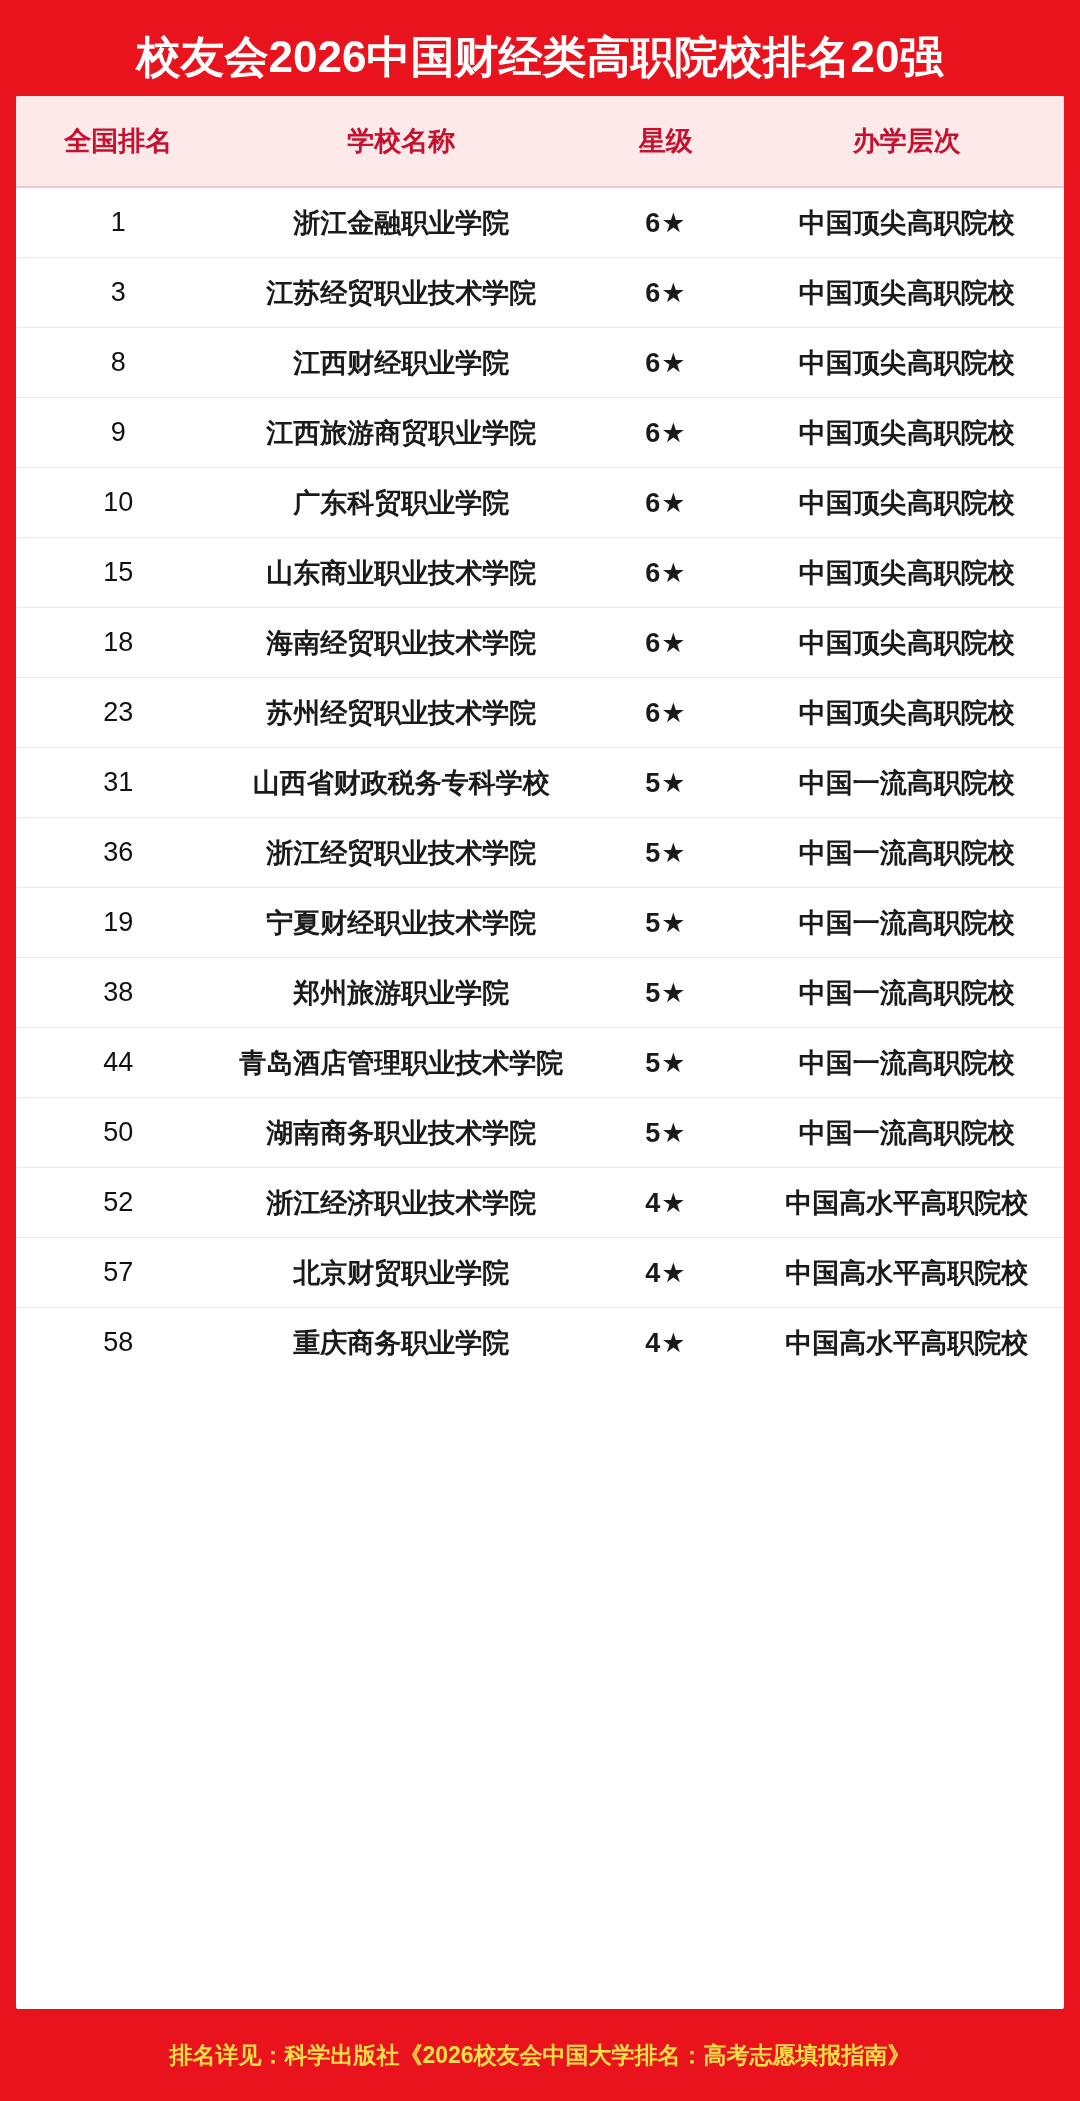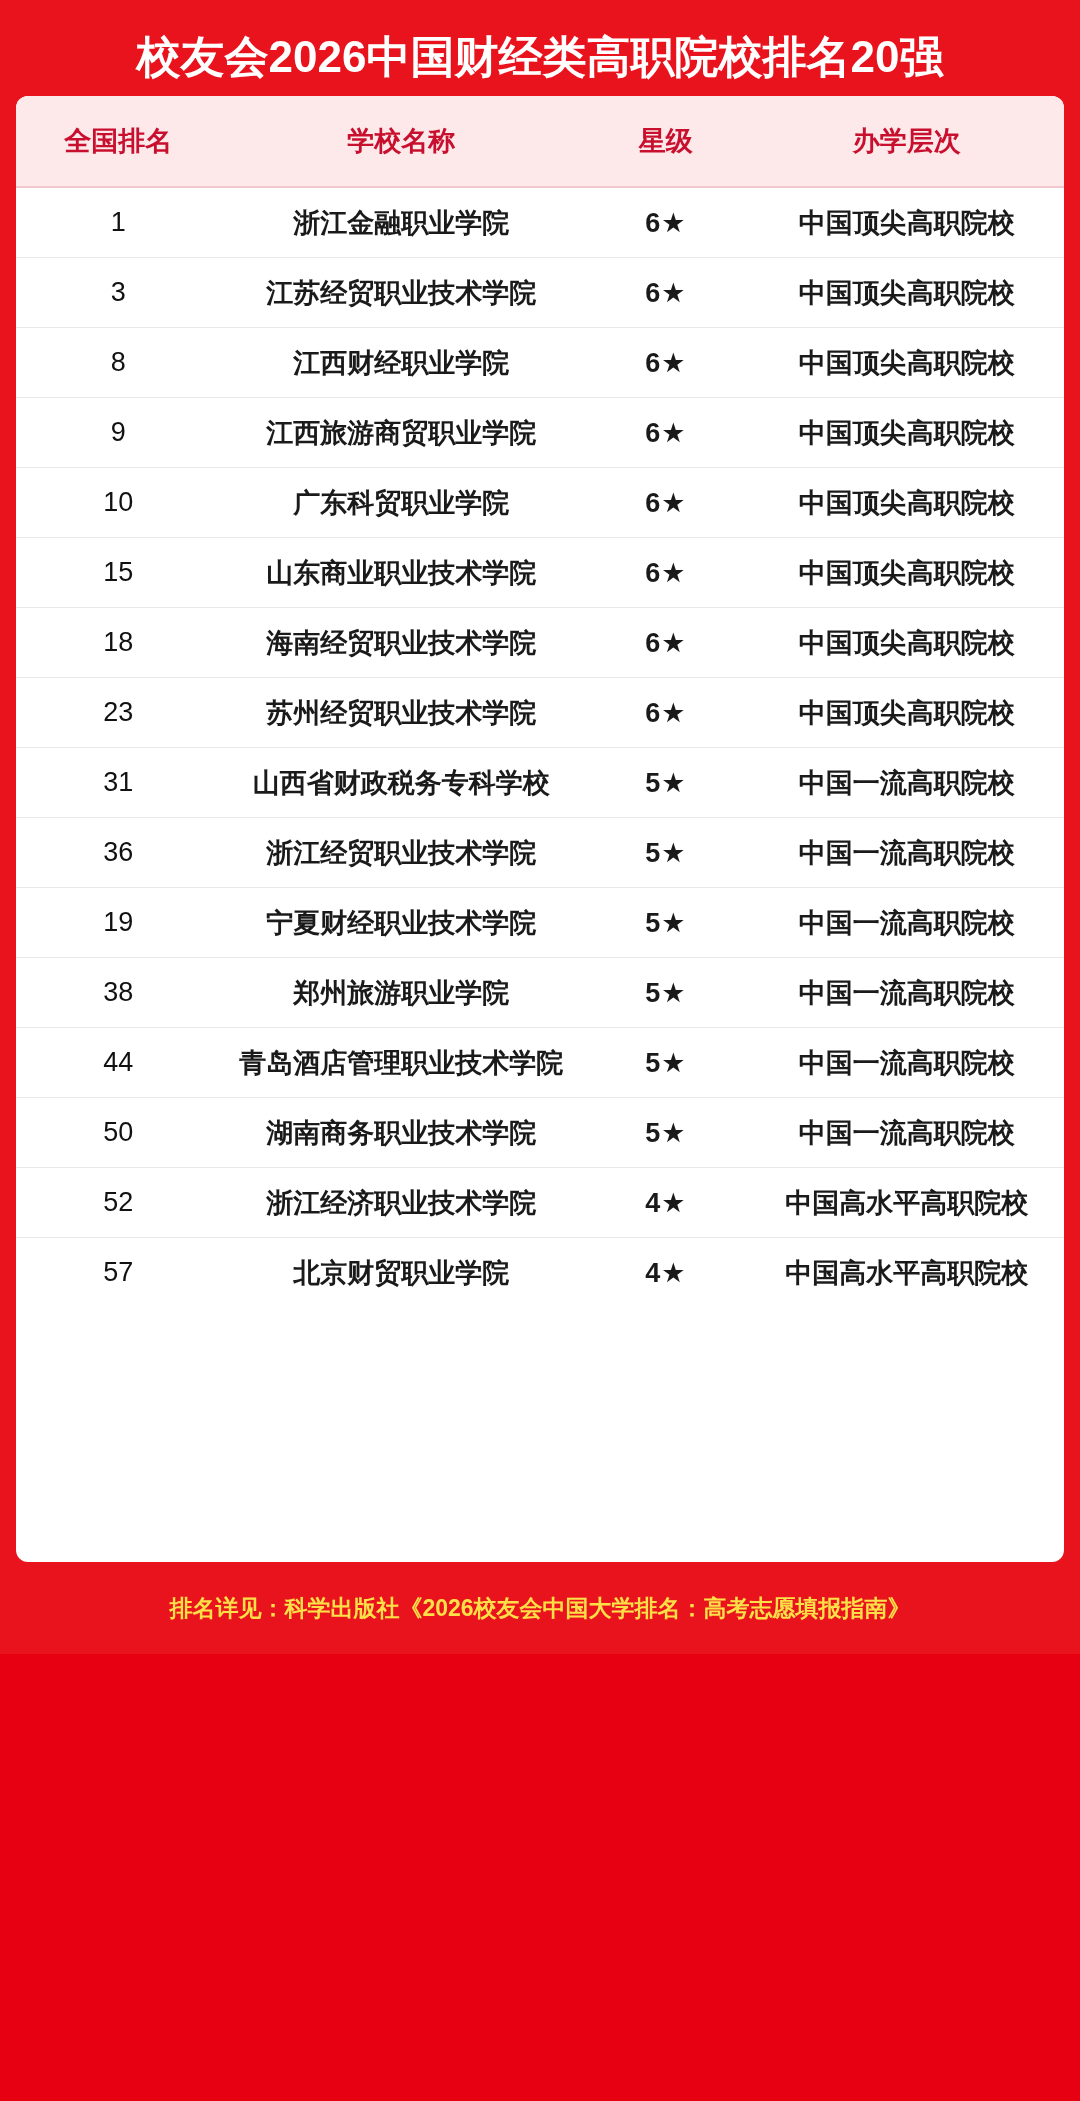--- a/index.html
+++ b/index.html
@@ -8,42 +8,42 @@
   }
   body {
     width: 1080px;
     height: 2101px;
     background: #e60012;
     font-family: "Liberation Sans", "DejaVu Sans", sans-serif;
     overflow: hidden;
   }
   .page {
     width: 1080px;
-    height: 1654px;
+    height: 2101px;
     background: #e8131c;
     box-sizing: border-box;
     padding: 18px 16px 0 16px;
     display: flex;
     flex-direction: column;
   }
   .title-bar {
     height: 78px;
     display: flex;
     align-items: center;
     justify-content: center;
     color: #ffffff;
     font-size: 44px;
     font-weight: bold;
     letter-spacing: 0px;
     white-space: nowrap;
   }
   .table-wrap {
     flex: 1;
     background: #ffffff;
-    border-radius: 12px;
+    border-radius: 2px;
     display: flex;
     flex-direction: column;
     overflow: hidden;
   }
   table {
     width: 100%;
     border-collapse: collapse;
     table-layout: fixed;
   }
   col.c1 { width: 19.5%; }
@@ -212,20 +212,26 @@
             <td class="school">浙江经济职业技术学院</td>
             <td class="star">4★</td>
             <td class="level">中国高水平高职院校</td>
           </tr>
           <tr>
             <td class="rank">57</td>
             <td class="school">北京财贸职业学院</td>
             <td class="star">4★</td>
             <td class="level">中国高水平高职院校</td>
           </tr>
+          <tr>
+            <td class="rank">58</td>
+            <td class="school">重庆商务职业学院</td>
+            <td class="star">4★</td>
+            <td class="level">中国高水平高职院校</td>
+          </tr>
         </tbody>
     </table>
   </div>
 
   <div class="footer">
     <span>排名详见：科学出版社《2026校友会中国大学排名：高考志愿填报指南》</span>
   </div>
 
 </div>
 

